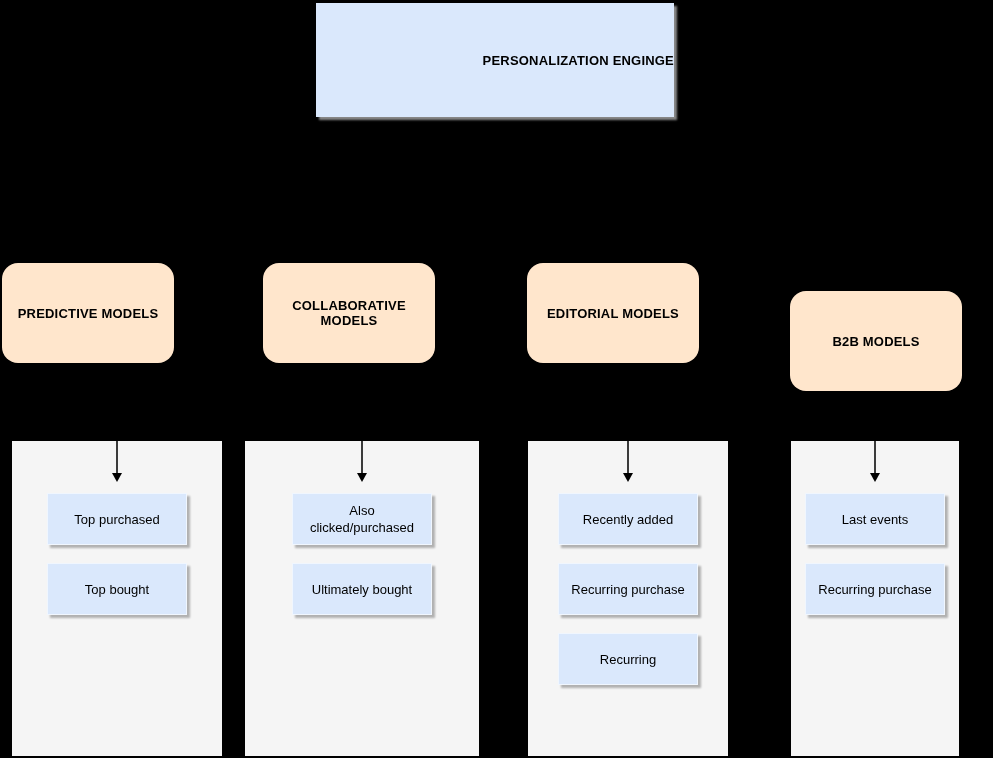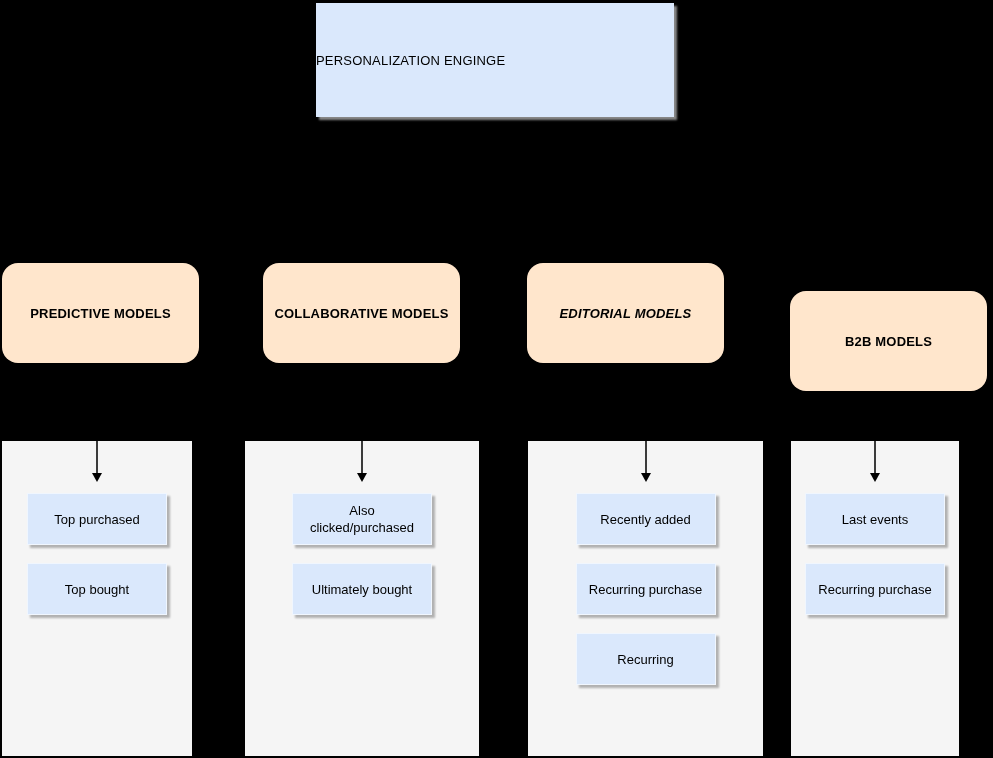--- a/index.html
+++ b/index.html
@@ -5,44 +5,44 @@
   html,body { margin:0; padding:0; background:#000; }
   .canvas {
     position:relative; width:993px; height:758px; overflow:hidden;
     background:var(--background, #000);
     font-family:"Liberation Sans", sans-serif; color:#000;
   }
   
   .engine {
     position:absolute; left:316px; top:3px; width:358px; height:114px;
     background:var(--engine-fill);
-    display:flex; align-items:center; justify-content:flex-start;
-    font-size:13px; font-weight:normal; letter-spacing:0.2px; text-align:center;
+    display:flex; align-items:center; justify-content:flex-end;
+    font-size:13px; font-weight:bold; letter-spacing:0.2px; text-align:center;
     box-shadow:3px 3px 2px #878787;
   }
   
   .category {
-    position:absolute; top:263px; width:197px; height:100px;
+    position:absolute; top:263px; width:172px; height:100px;
     background:var(--category-fill); border-radius:16px;
     display:flex; align-items:center; justify-content:center;
     font-size:13px; font-weight:bold; letter-spacing:0.2px; text-align:center;
     padding:0 6px; box-sizing:border-box;
   }
   .cat-1 { left:2px; }
   .cat-2 { left:263px; }
-  .cat-3 { left:527px;font-style:italic; }
+  .cat-3 { left:527px; }
   .cat-4 { left:790px;margin-top:28px; }
   
   .panel {
     position:absolute; top:441px; height:315px;
     background:var(--panel-fill);
   }
-  .panel-1 { left:2px;   width:190px; }
+  .panel-1 { left:12px;   width:190px;padding-left:20px; }
   .panel-2 { left:245px; width:234px; }
-  .panel-3 { left:528px; width:235px;text-decoration:underline; }
+  .panel-3 { left:528px; width:200px;text-decoration:underline; }
   .panel-4 { left:791px; width:168px; }
   
   .arrow {
     position:absolute; top:0; left:50%; transform:translateX(-50%);
     width:10px; height:41px;
   }
   .arrow .shaft {
     position:absolute; top:0; left:50%; transform:translateX(-50%);
     width:2px; height:32px; background:#3b3b3b;
   }

